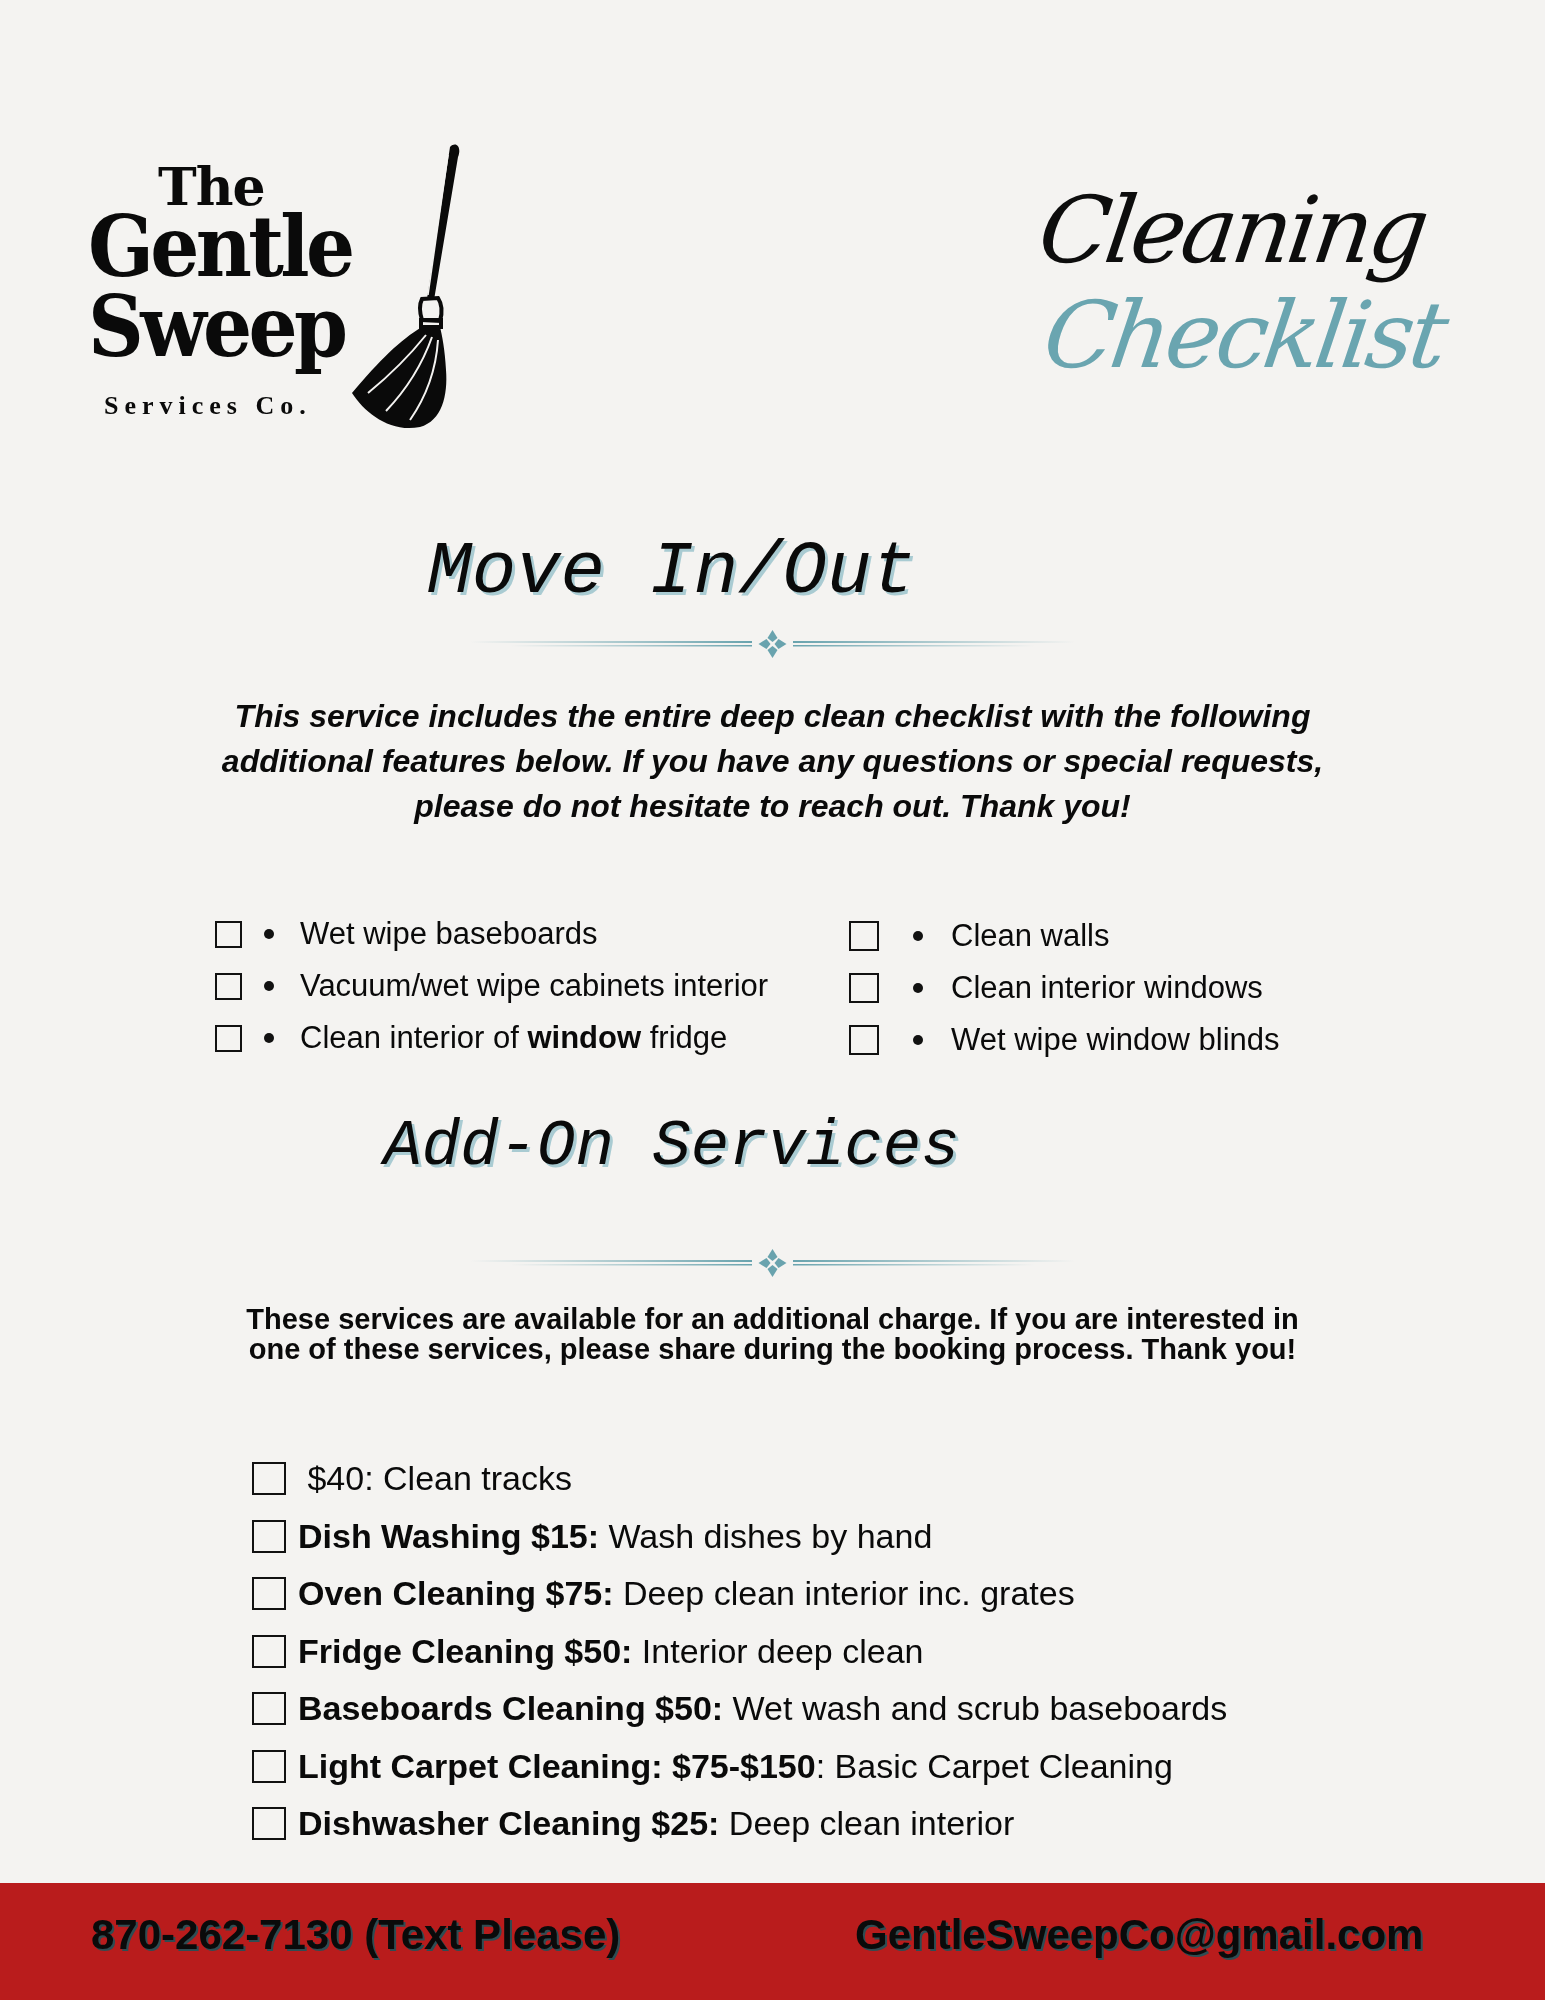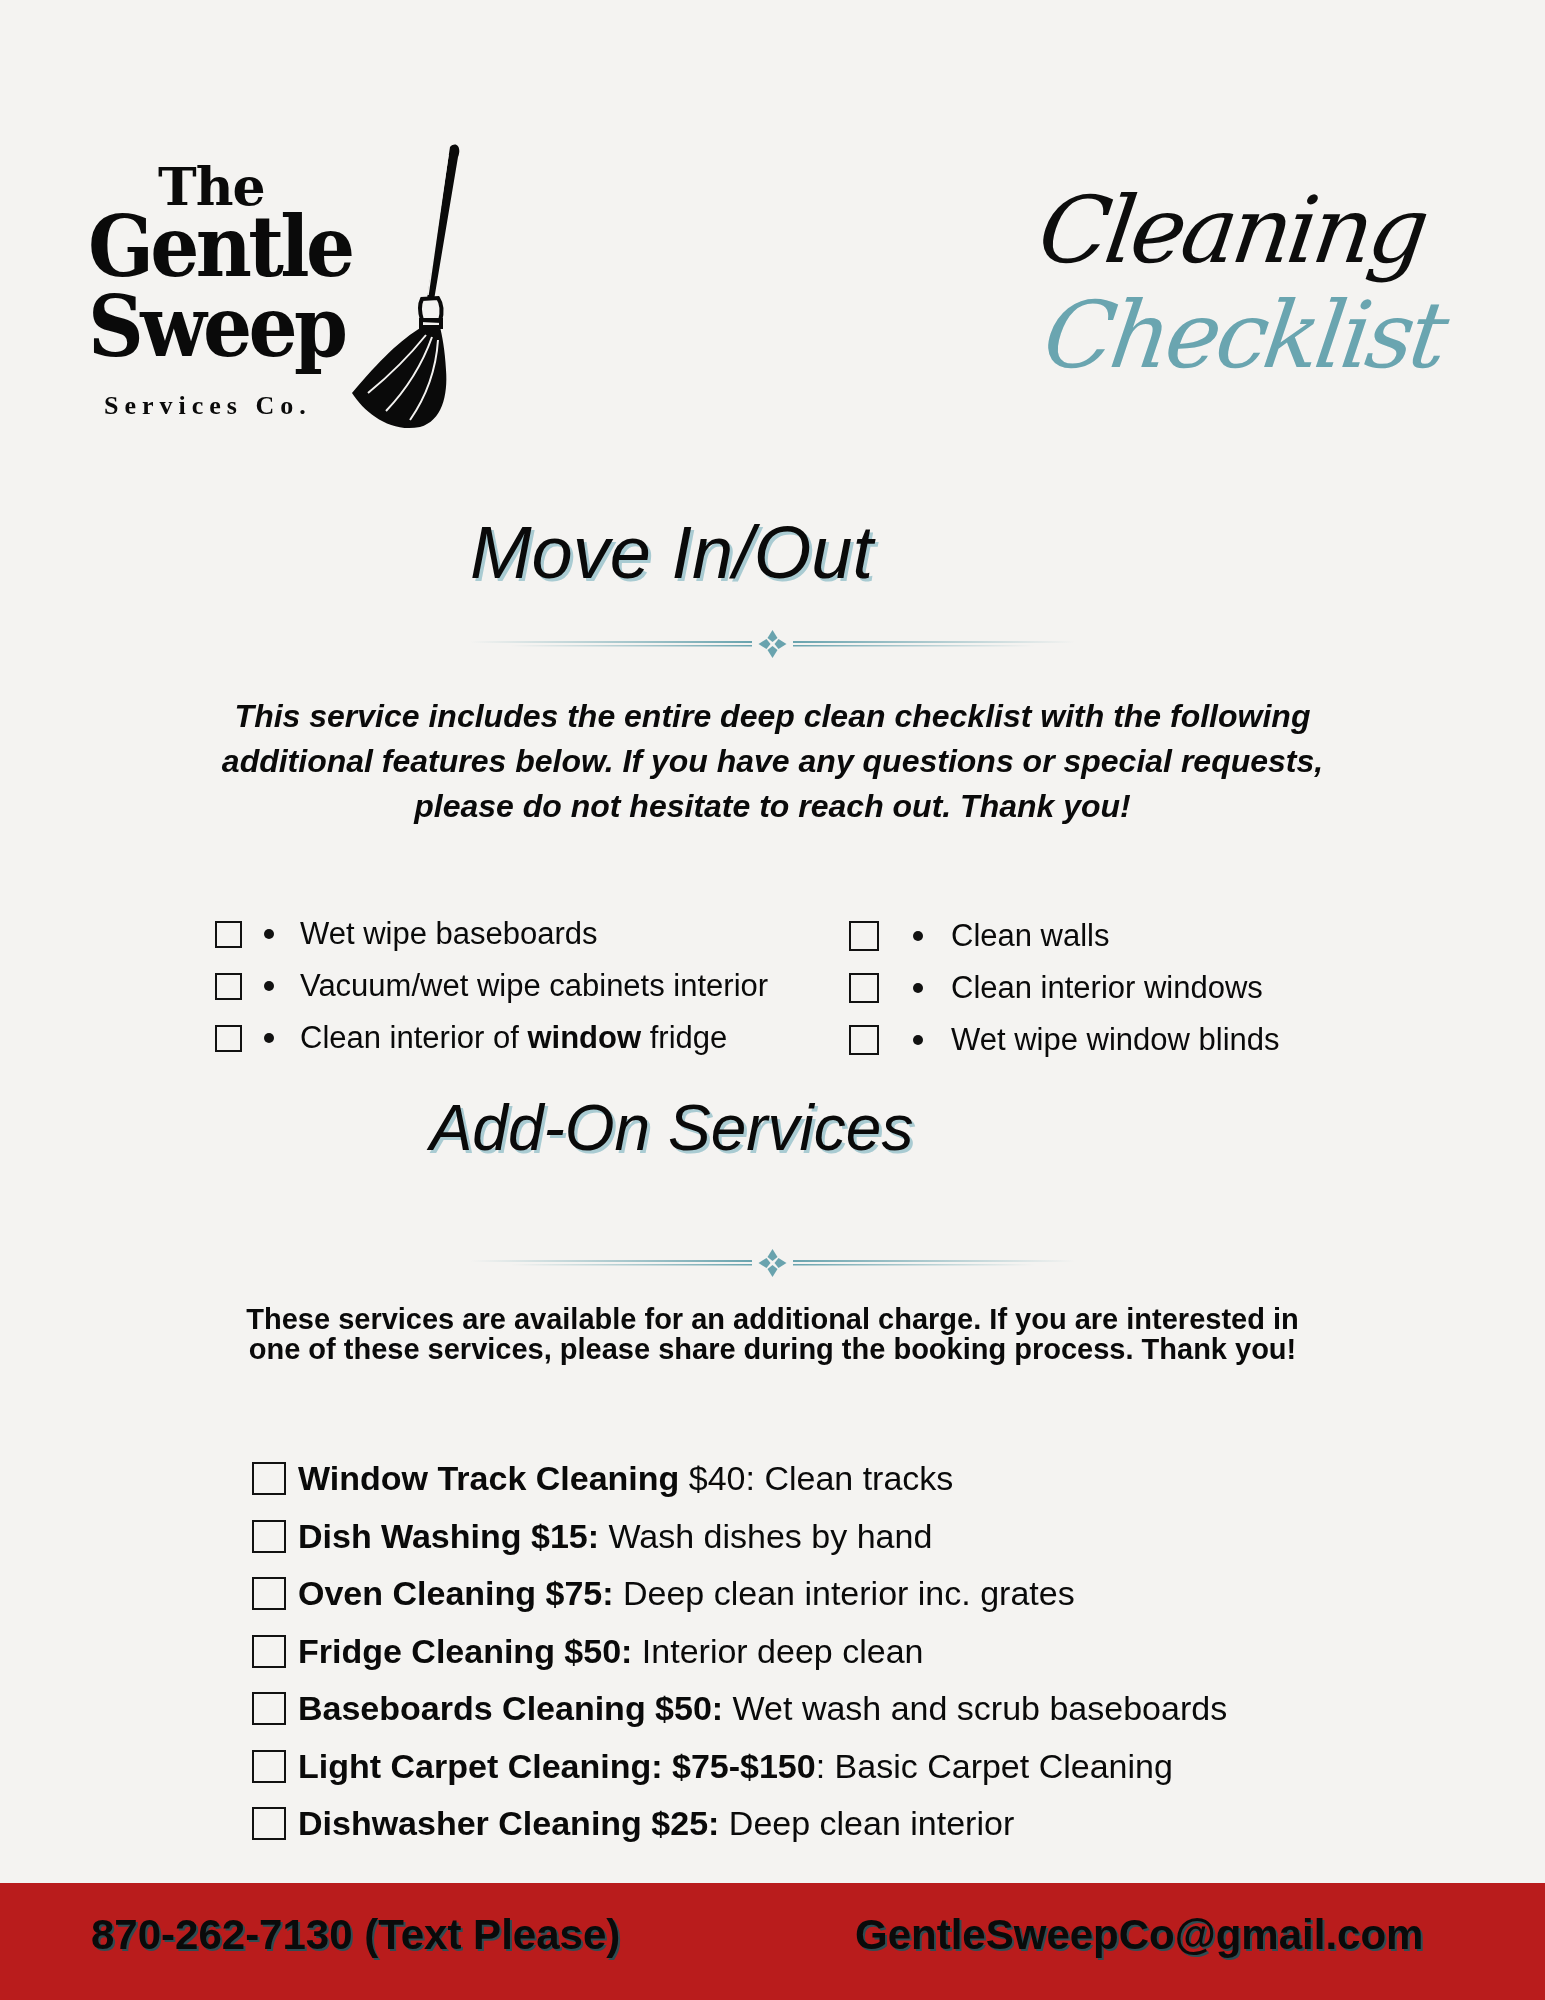--- a/index.html
+++ b/index.html
@@ -52,23 +52,24 @@
   .script-title .w2 {
     position: absolute; left: 15px; top: 105px;
     font-family: "DejaVu Serif", serif; font-style: italic;
     font-size: 92px; line-height: 1; letter-spacing: -4px; color: #6aa5b0;
     transform: skewX(-8deg);
   }
 
   
   .heading {
     position: absolute; left: 0; width: 1343px; text-align: center;
-    font-family: Liberation Sans, sans-serif; font-style: italic;
+    font-family: Liberation Mono, monospace; font-style: italic;
     color: #0a0a0a;
     text-shadow: 3px 3px 0 #a9cbd2;
+    margin-top: 20px;
   }
   .h-move { top: 510px; font-size: 74px; }
   .h-add  { top: 1091px; font-size: 64px; }
 
   .divider {
     position: absolute; left: 470px; width: 605px; height: 30px;
   }
   .div-move { top: 629px; }
   .div-add  { top: 1248px; }
 
@@ -226,21 +227,20 @@
     <path d="M-14 0 L-6 -5 L-2 0 L-6 5 Z"></path>
     <path d="M14 0 L6 -5 L2 0 L6 5 Z"></path>
   </g>
 </svg>
 
 <div class="intro-bold">These services are available for an additional charge. If you are interested in one of these services, please share during the booking process. Thank you!</div>
 
 <div class="addons">
   <div class="addon-row">
     <div class="box"></div>
-    <span class="bold">Window Track Cleaning</span>
       <span style="white-space:pre"> $40: Clean tracks</span>
   </div>
   <div class="addon-row">
     <div class="box"></div>
     <span class="bold">Dish Washing $15:</span>
       <span style="white-space:pre"> Wash dishes by hand</span>
   </div>
   <div class="addon-row">
     <div class="box"></div>
     <span class="bold">Oven Cleaning $75:</span>

